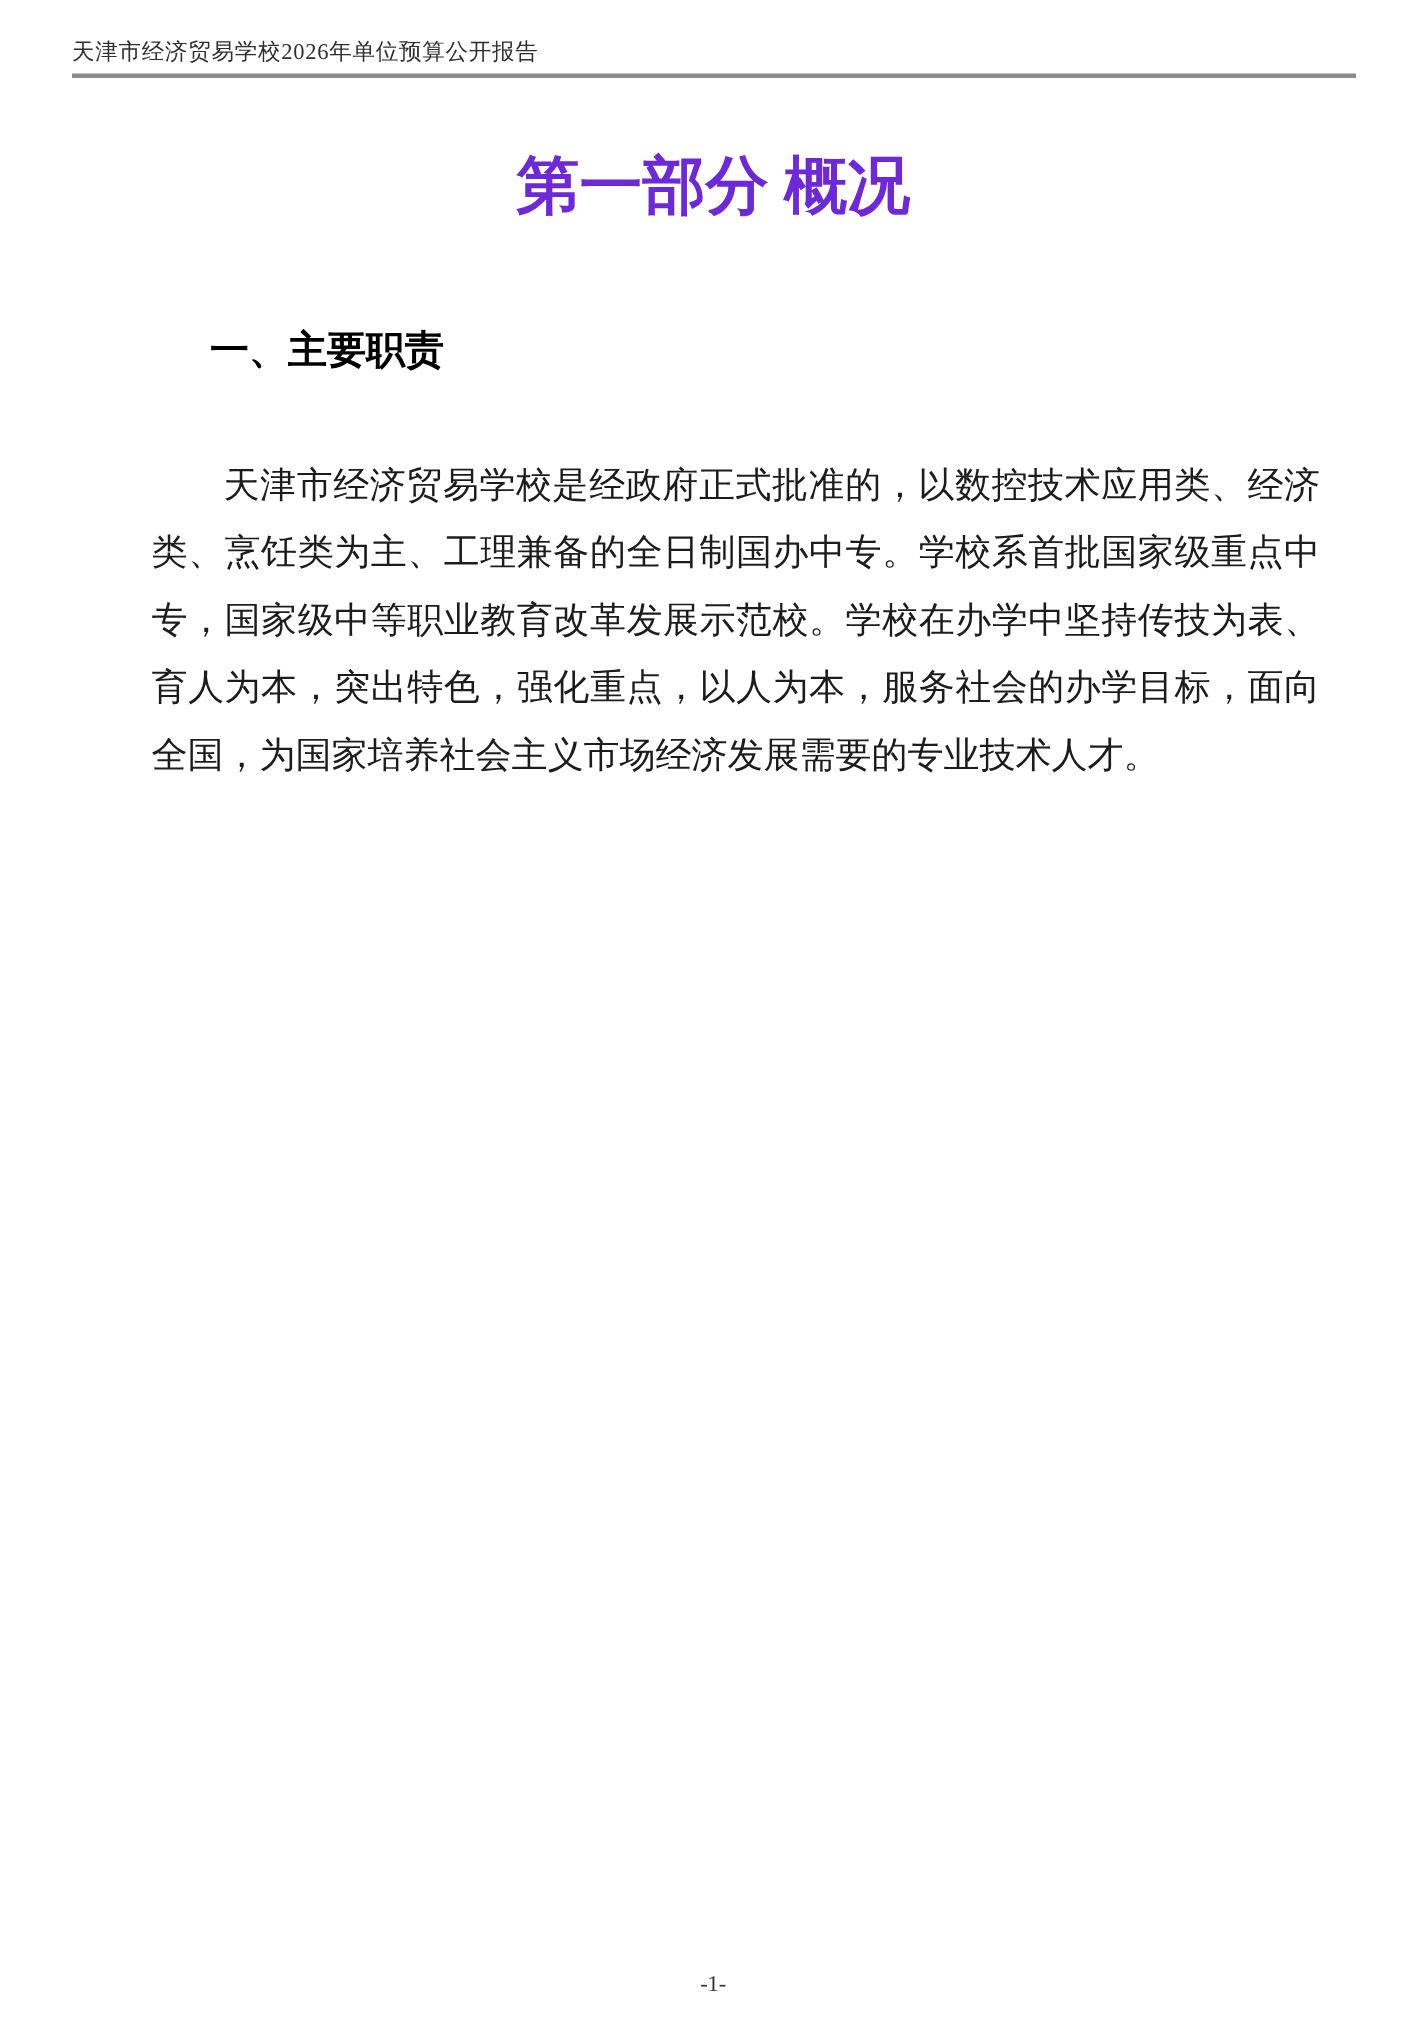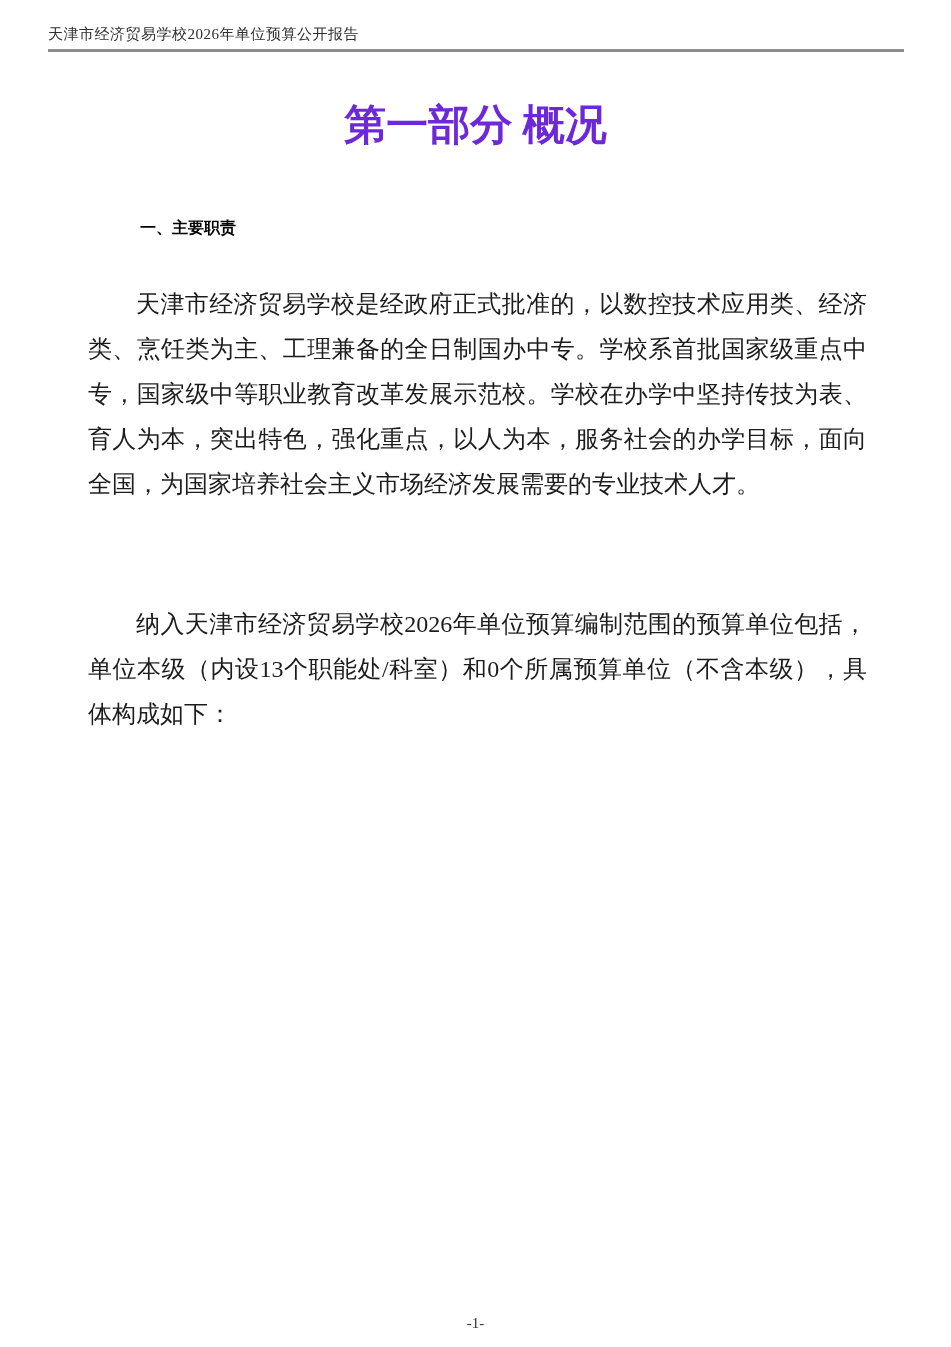--- a/index.html
+++ b/index.html
@@ -49,21 +49,21 @@
     line-height: 1.2;
     color: #6d28d9;
   }
   
   .sec-heading {
     position: absolute;
     left: 140px;
     margin: 0;
     font-family: "Liberation Sans", "DejaVu Sans", sans-serif;
     font-weight: bold;
-    font-size: 16px;
+    font-size: 26px;
     line-height: 1.2;
     color: #000000;
     white-space: nowrap;
   }
   .h-1 { top: 218px; }
   .h-2 { top: 541px; }
   
   .body-para {
     position: absolute;
     left: 88px;
@@ -71,21 +71,21 @@
     margin: 0;
     font-family: "Liberation Serif", "DejaVu Serif", serif;
     font-weight: normal;
     font-size: 24px;
     line-height: 45px;
     color: #1c1c1c;
     text-align: justify;
     text-justify: inter-ideograph;
     text-indent: 2em;
   }
-  .p-1 { top: 282px; }
+  .p-1 { top: 302px; margin-left: 13px; }
   .p-2 { top: 602px; }
   .p-3 {
     top: 737px;
     text-align: left;
     text-indent: 71px;
   }
   
   .page-number {
     position: absolute;
     left: 0;
@@ -106,18 +106,17 @@
 
   <div class="header-rule"></div>
 
   <h1 class="doc-title">第一部分 概况</h1>
 
   <h2 class="sec-heading h-1">一、主要职责</h2>
 
   <p class="body-para p-1">天津市经济贸易学校是经政府正式批准的，以数控技术应用类、经济类、烹饪类为主、工理兼备的全日制国办中专。学校系首批国家级重点中专，国家级中等职业教育改革发展示范校。学校在办学中坚持传技为表、育人为本，突出特色，强化重点，以人为本，服务社会的办学目标，面向全国，为国家培养社会主义市场经济发展需要的专业技术人才。</p>
 
 
-  <p class="body-para p-2">纳入天津市经济贸易学校2026年单位预算编制范围的预算单位包括，单位本级（内设13个职能处/科室）和0个所属预算单位（不含本级），具体构成如下：</p>
 
 
   <div class="page-number">-1-</div>
 
 </div>
 
 </body></html>

